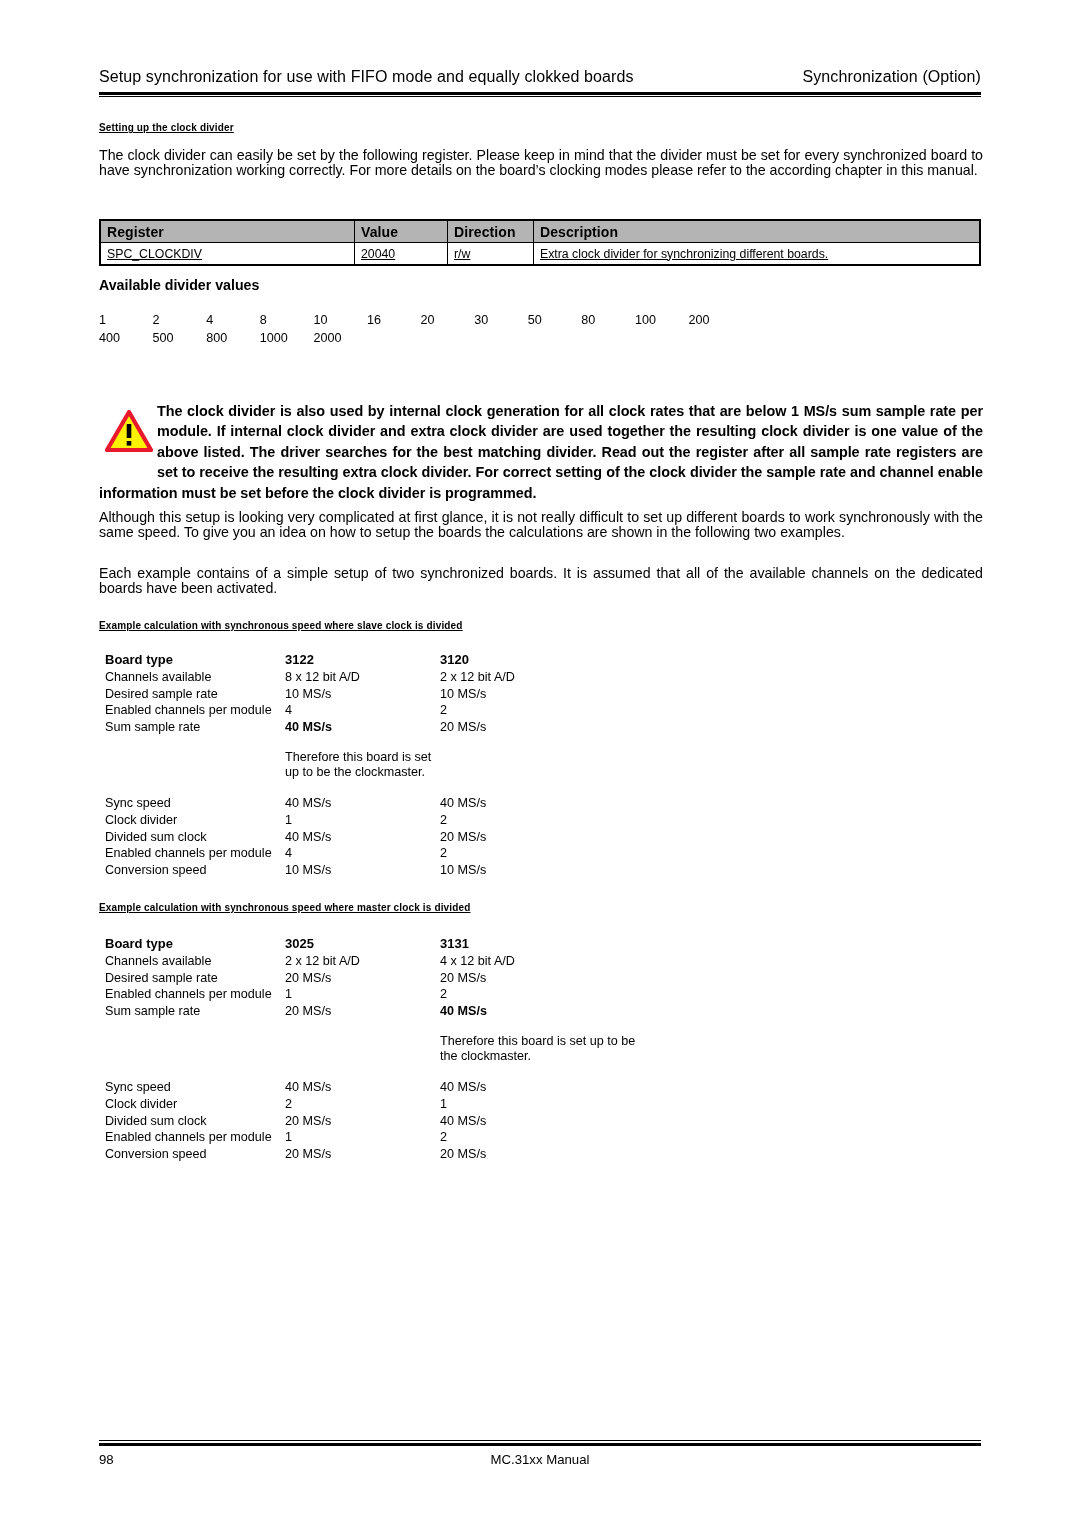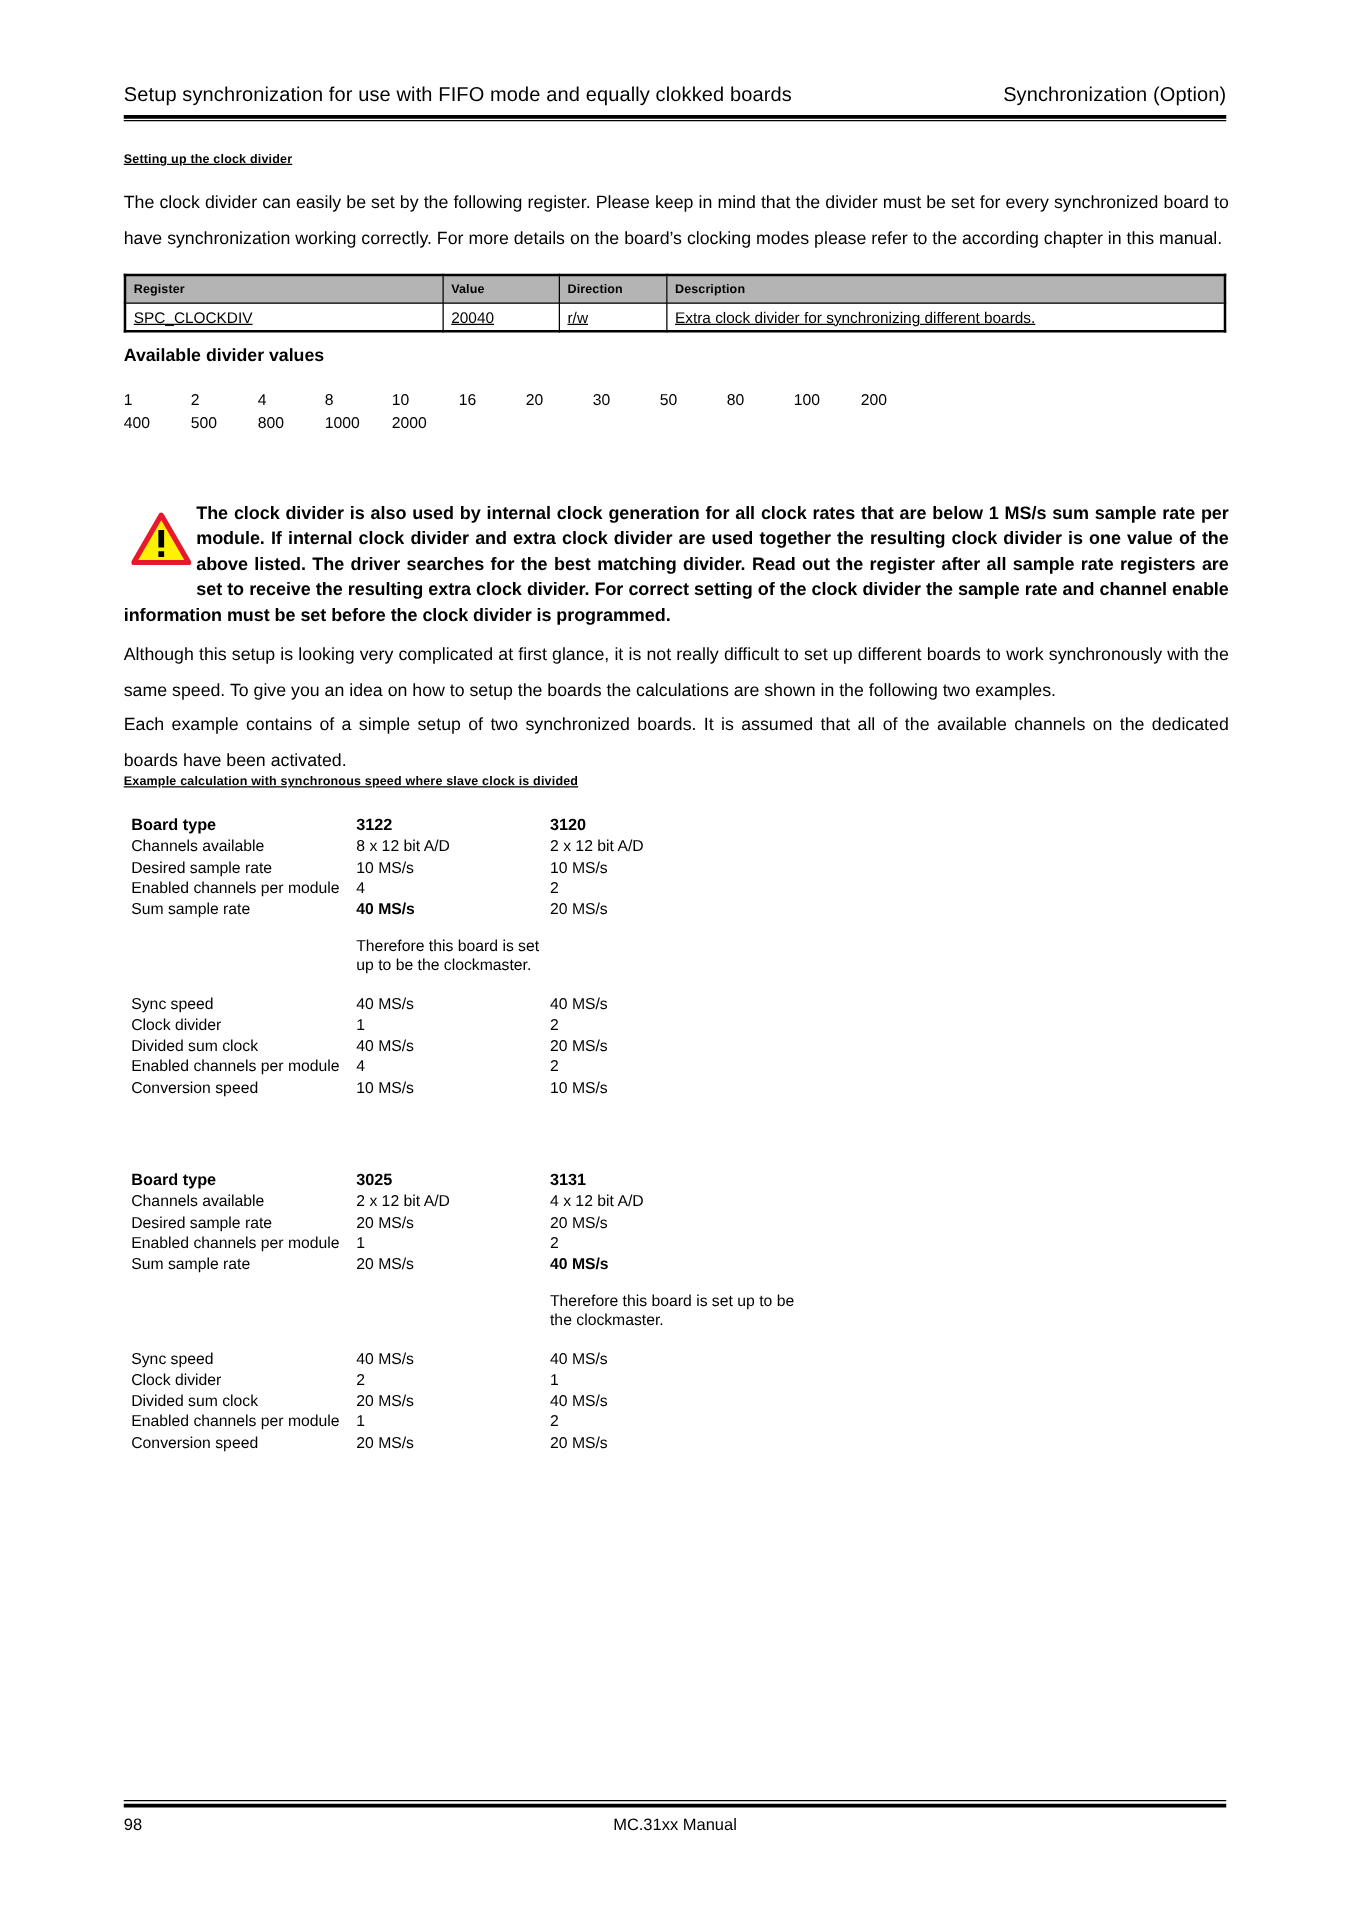--- a/index.html
+++ b/index.html
@@ -64,21 +64,21 @@
     letter-spacing: 0.15px;
     white-space: nowrap;
   }
 
   
   .para {
     position: absolute;
     left: 99px;
     width: 884px;
     font-size: 14.2px;
-    line-height: 29px;
+    line-height: 15px;
     text-align: justify;
   }
 
   
   .reg-table {
     position: absolute;
     left: 99px;
     top: 219px;
     width: 882px;
     border-collapse: collapse;
@@ -88,21 +88,21 @@
   }
   .reg-table th, .reg-table td {
     border: 1px solid #000;
     padding: 2px 6px;
     text-align: left;
     vertical-align: middle;
     height: 17px;
   }
   .reg-table thead th {
     background: #b4b4b4;
-    font-size: 10px;
+    font-size: 14px;
     font-weight: bold;
     letter-spacing: 0.1px;
   }
   .reg-table tbody td {
     font-size: 12.3px;
     font-weight: normal;
     background: #fff;
     text-decoration: underline;
   }
   .col-register  { width: 241px; }
@@ -356,20 +356,21 @@
       <td class="c2">2</td>
     </tr>
     <tr>
       <td class="c0">Conversion speed</td>
       <td class="c1">10 MS/s</td>
       <td class="c2">10 MS/s</td>
     </tr>
   </tbody>
     </table>
 
+  <div class="h2" style="left:99px; top:902px;">Example calculation with synchronous speed where master clock is divided</div>
 
   <table class="ex-table" style="top:936px;">
     <tbody>
         <tr class="hdr">
       <td class="c0">Board type</td>
       <td class="c1">3025</td>
       <td class="c2">3131</td>
     </tr>
     <tr>
       <td class="c0">Channels available</td>

